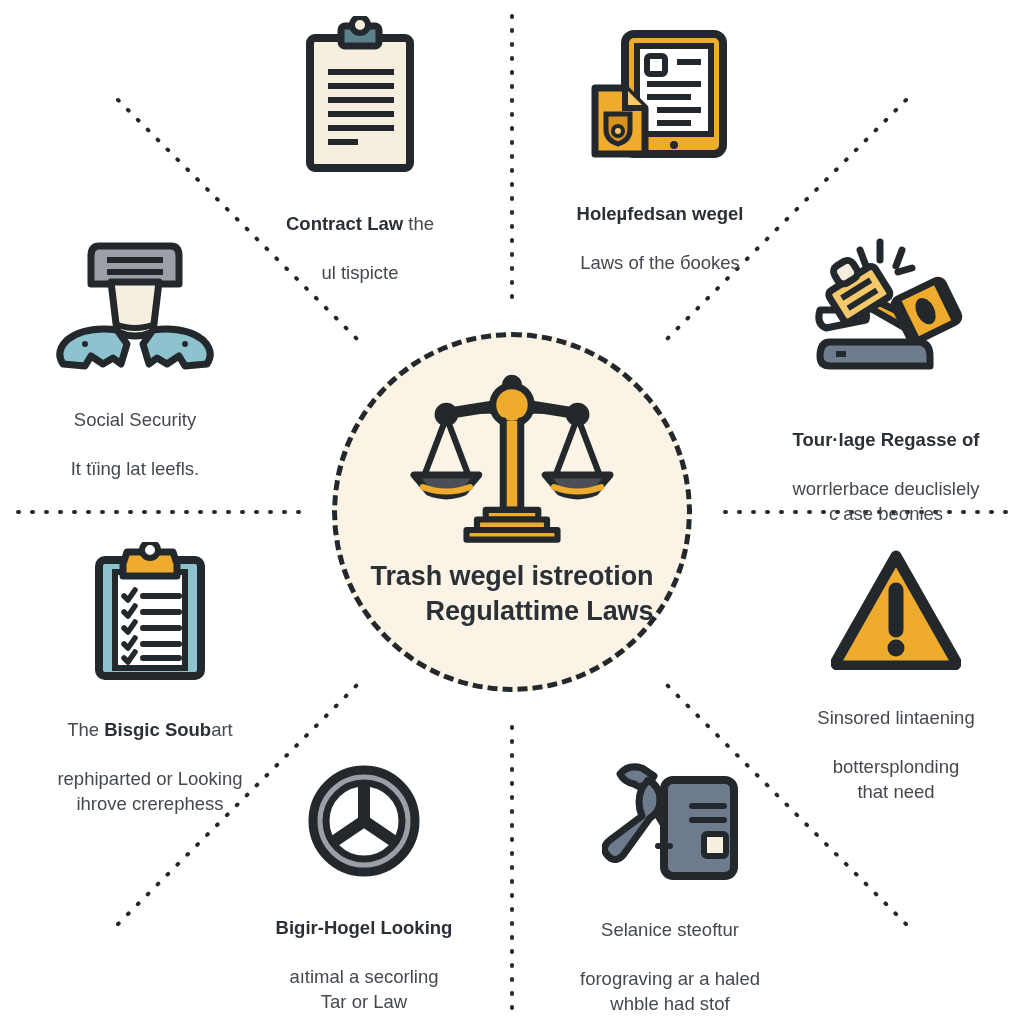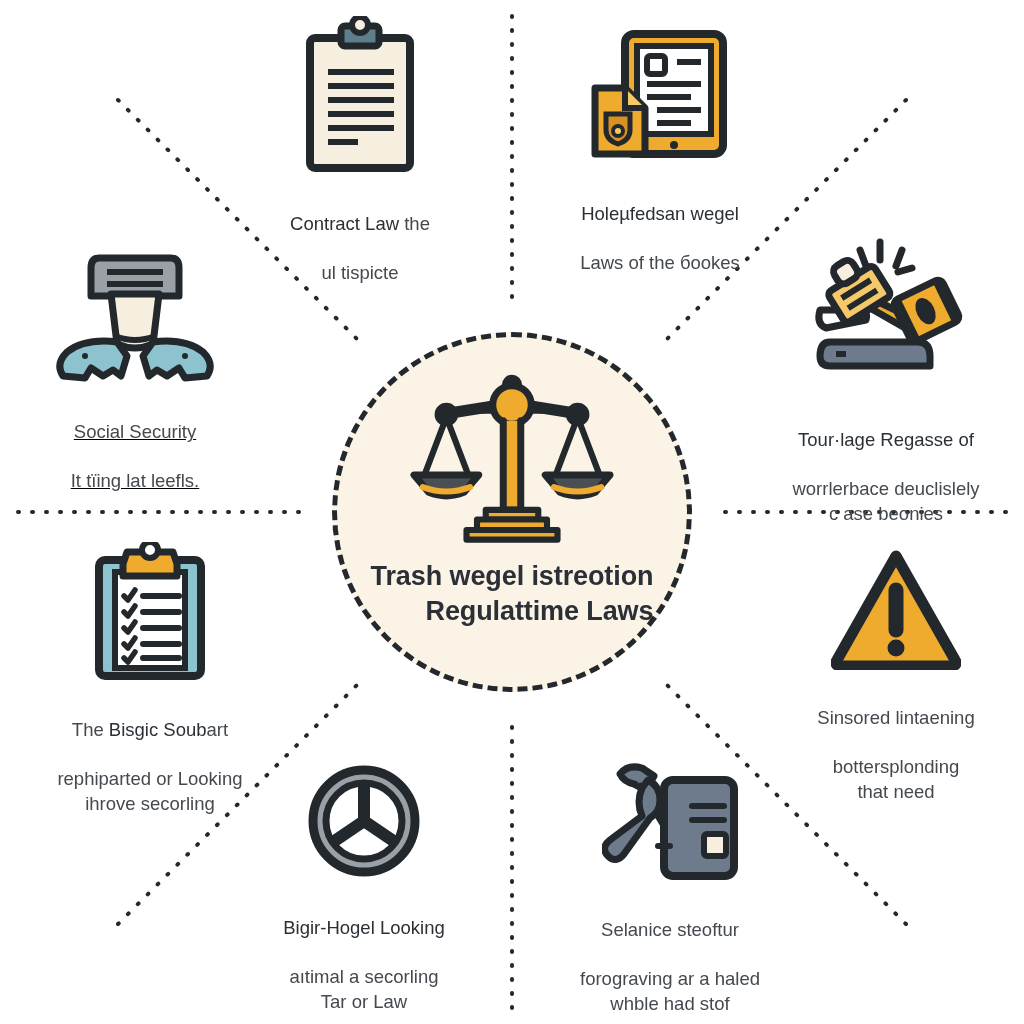--- a/index.html
+++ b/index.html
@@ -78,33 +78,33 @@
   .node-text {
     margin-top: 12px;
     text-align: center;
     font-size: 18.5px;
     color: #3a3f45;
     line-height: 1.32;
     white-space: pre-line;
   }
 
   .node-text .lead {
-    font-weight: normal;
+    font-weight: bold;
     color: #2b3036;
   }
 
   .node-text .body {
     font-weight: normal;
     color: #44494f;
   }
 
   
   #node-contract      { left: 232px;  top: 16px;  width: 256px; }
   #node-health        { left: 531px;  top: 26px;  width: 258px; }
-  #node-social        { left: 22px;   top: 252px; width: 226px; text-decoration: underline; }
+  #node-social        { left: 22px;   top: 240px; width: 226px; }
   #node-court         { left: 758px;  top: 238px; width: 256px; gap: 14px; }
   #node-compliance    { left: 16px;   top: 542px; width: 268px; }
   #node-warning       { left: 768px;  top: 548px; width: 256px; }
   #node-clock         { left: 240px;  top: 762px; width: 248px; }
   #node-tools         { left: 538px;  top: 758px; width: 264px; }
 
   .icon-wrap { display: flex; align-items: center; justify-content: center; }
 </style>
 </head>
 <body>
@@ -316,21 +316,21 @@
           <line x1="56" y1="70" x2="92" y2="70"></line>
           <line x1="56" y1="86" x2="92" y2="86"></line>
           <line x1="56" y1="102" x2="92" y2="102"></line>
           <line x1="56" y1="116" x2="92" y2="116"></line>
         </g>
       </svg>
     </div>
     <div class="node-text">
       <span class="body">The </span><span class="lead">Bisgic Soub</span><span class="body">art</span><br>
       <span class="body">rephiparted or Looking
-ihrove secorling</span>
+ihrove crerephess</span>
     </div>
   </div>
 
   <div class="node" id="node-warning">
     <div class="icon-wrap">
       <svg class="node-icon" width="130" height="122" viewBox="0 0 130 122" xmlns="http://www.w3.org/2000/svg">
         <path d="M65 8 L124 112 Q128 118 118 118 L12 118 Q2 118 6 112 Z" fill="#eeab2d" stroke="#23282c" stroke-width="11" stroke-linejoin="round"></path>
         <path d="M65 42 L65 82" stroke="#23282c" stroke-width="15" stroke-linecap="round"></path>
         <circle cx="65" cy="100" r="8.5" fill="#23282c"></circle>
       </svg>

